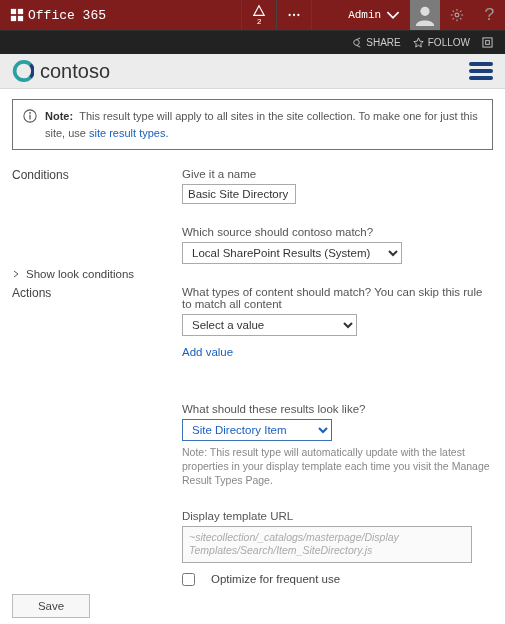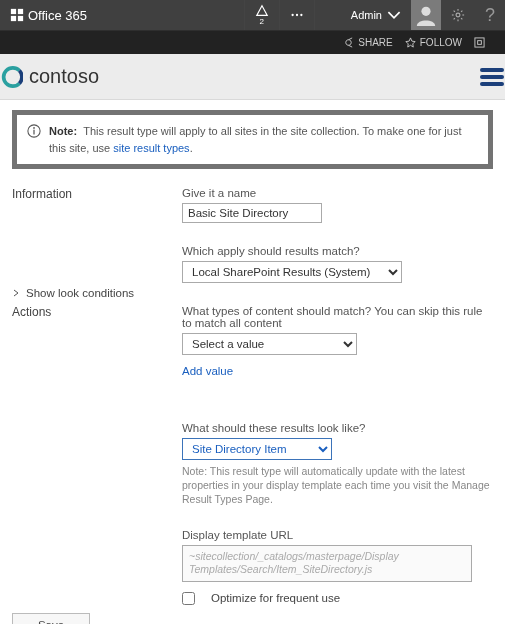--- a/index.html
+++ b/index.html
@@ -5,65 +5,65 @@
   * { box-sizing: border-box; }
   html, body { margin:0; padding:0; }
   body {
     width:505px; height:624px;
     font-family: "Segoe UI", Arial, sans-serif;
     font-size:12px; color:#444;
     background:#fff;
     overflow:hidden;
   }
   
-  .suite-bar { background:#404040; color:#fff; height:30px; display:flex; align-items:center; }
+  .suite-bar { background:#7f1d1d; color:#fff; height:30px; display:flex; align-items:center;font-family:Liberation Mono, monospace; }
   .o365-logo { display:flex; align-items:center; gap:4px; padding-left:10px; font-size:13px; }
   .o365-logo svg { width:14px; height:14px; }
   .suite-spacer { flex:1; }
   .suite-cell { height:30px; display:flex; flex-direction:column; align-items:center; justify-content:center;
                 padding:0 10px; border-left:1px solid #444; font-size:11px; }
   .suite-cell.noborder { border-left:none; }
   .suite-cell .sub { font-size:8px; line-height:1; }
   .suite-cell svg { width:14px; height:14px; fill:#fff; }
   .avatar { width:30px; height:30px; background:#7b7b7b; display:flex; align-items:center; justify-content:center; }
   .avatar svg { width:22px; height:22px; fill:#aaa; }
   .gear svg, .help { color:#bbb; fill:#bbb; }
   .help { font-size:18px; padding:0 10px; color:#999; }
   .suite-row2 { background:#222; color:#ccc; height:24px; display:flex; align-items:center; justify-content:flex-end;
-                padding-right:20px; gap:12px; font-size:10px; border-top:1px solid #2e2e2e;}
+                padding-right:12px; gap:12px; font-size:10px; border-top:1px solid #2e2e2e;}
   .suite-row2 .rbtn { display:flex; align-items:center; gap:4px; }
   .suite-row2 svg { width:11px; height:11px; fill:#ccc; stroke:#ccc; }
   
-  .site-header { background:#ececec; height:46px; display:flex; align-items:center; padding:0 1px;
+  .site-header { background:#ececec; height:35px; display:flex; align-items:center; padding:0 12px;
                  border-bottom:1px solid #d9d9d9;}
   .contoso { display:flex; align-items:center; gap:6px; color:#333; font-size:20px; }
   .contoso svg { width:22px; height:22px; }
   .hamburger { margin-left:auto; }
   .hamburger div { width:24px; height:4px; background:#1b3f7a; border-radius:2px; margin:3px 0; }
   
   .content { padding:10px 12px 12px 12px; }
-  .notice { border:5px solid #737373; padding:8px 10px; font-size:11px; color:#555; line-height:1.5;
+  .notice { border:1px solid #737373; padding:8px 10px; font-size:11px; color:#555; line-height:1.5;
             display:flex; gap:8px; }
   .notice svg { flex:0 0 auto; width:14px; height:14px; margin-top:1px; }
   .notice b { color:#333; }
   .notice a { color:#1a5fbf; text-decoration:none; }
   .form-area { display:flex; margin-top:18px; }
   .left-col { width:170px; flex:0 0 170px; font-size:12px; color:#444; }
   .left-col .section { margin-bottom:54px; }
   .left-col .toggle { display:flex; align-items:center; gap:6px; font-size:11.5px; margin-top:86px; }
   .left-col .toggle svg { width:8px; height:8px; }
   .right-col { flex:1; }
   .field-group { margin-bottom:22px; }
   .field-label { font-size:11.5px; color:#555; margin-bottom:4px; }
   .hint { font-size:10.5px; color:#888; line-height:1.35; margin-top:4px; }
   input[type=text], select, .readonly-box {
     font-family:inherit; font-size:11.5px;
     border:1px solid #aaa; padding:3px 5px; background:#fff; color:#333;
   }
-  input[type=text].name-input { width:140px; }
+  input[type=text].name-input { width:114px; }
   select { height:22px; }
   select.source-select { width:220px; }
   select.type-select { width:175px; }
   select.display-select { width:150px; border:1px solid #3b73b9; color:#1a5fbf; }
   .link-btn { color:#1a5fbf; font-size:11.5px; margin-top:10px; display:inline-block; }
   .readonly-box { width:290px; min-height:32px; background:#fafafa; color:#aaa; font-style:italic;
                   font-size:10.5px; padding:4px 6px; line-height:1.3;}
   .checkbox-row { display:flex; align-items:center; gap:16px; margin-top:10px; font-size:11.5px; }
   .checkbox-row input { margin:0; }
   
@@ -171,38 +171,38 @@
         <rect x="7.3" y="6.5" width="1.4" height="5.5" fill="#555"></rect>
       </svg>
     <div>
       <b>Note:</b>
       &nbsp;<span>This result type will apply to all sites in the site collection. To make one for just this site, use </span><a href="#">site result types</a><span>.</span>
     </div>
   </div>
 
   <div class="form-area">
     <div class="left-col">
-      <div class="section" style="margin-bottom:0">Information</div>
+      <div class="section" style="margin-bottom:0">Conditions</div>
       <div class="toggle">
         <svg viewBox="0 0 8 8">
             <path d="M2 1 L6 4 L2 7" fill="none" stroke="#555" stroke-width="1"></path>
           </svg>
         <span>Show look conditions</span>
       </div>
       <div style="margin-top:6px">Actions</div>
     </div>
 
     <div class="right-col">
       <div class="field-group">
         <div class="field-label">Give it a name</div>
         <input type="text" class="name-input" value="Basic Site Directory" style="">
       </div>
 
       <div class="field-group">
-        <div class="field-label">Which apply should results match?</div>
+        <div class="field-label">Which source should contoso match?</div>
         <select class="source-select">
           <option>Local SharePoint Results (System)</option>
         </select>
       </div>
 
       <div class="field-group" style="margin-bottom:6px">
         <div class="field-label">What types of content should match? You can skip this rule to match all content</div>
         <select class="type-select">
           <option>Select a value</option>
         </select>

